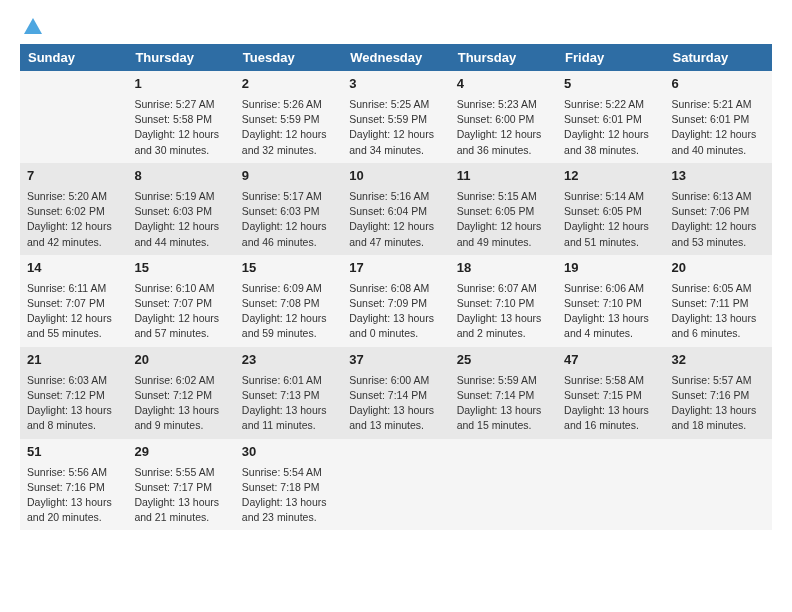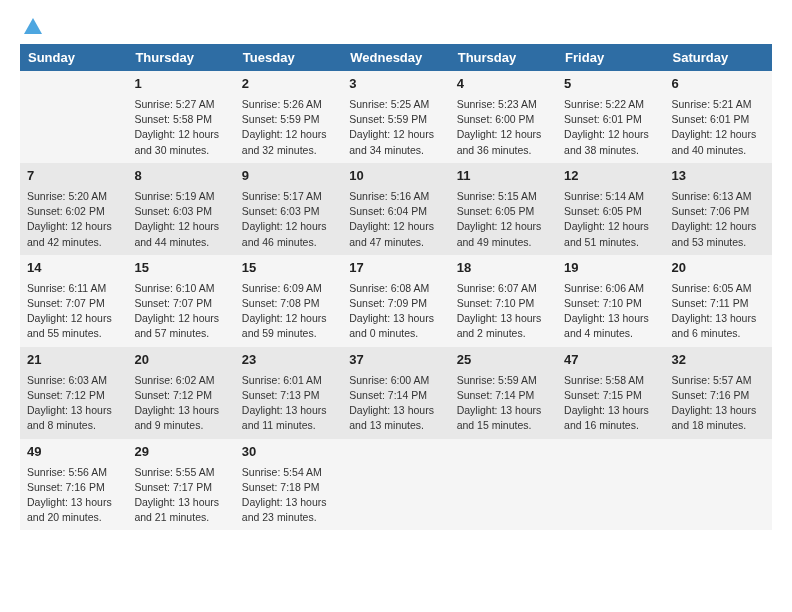--- a/index.html
+++ b/index.html
@@ -227,21 +227,21 @@
           <div class="day-number">47</div>
           <div class="day-info">Sunrise: 5:58 AM<br>Sunset: 7:15 PM<br>Daylight: 13 hours<br>and 16 minutes.</div>
         </td>
         <td>
           <div class="day-number">32</div>
           <div class="day-info">Sunrise: 5:57 AM<br>Sunset: 7:16 PM<br>Daylight: 13 hours<br>and 18 minutes.</div>
         </td>
       </tr>
       <tr>
         <td>
-          <div class="day-number">49</div>
+          <div class="day-number">51</div>
           <div class="day-info">Sunrise: 5:56 AM<br>Sunset: 7:16 PM<br>Daylight: 13 hours<br>and 20 minutes.</div>
         </td>
         <td>
           <div class="day-number">29</div>
           <div class="day-info">Sunrise: 5:55 AM<br>Sunset: 7:17 PM<br>Daylight: 13 hours<br>and 21 minutes.</div>
         </td>
         <td>
           <div class="day-number">30</div>
           <div class="day-info">Sunrise: 5:54 AM<br>Sunset: 7:18 PM<br>Daylight: 13 hours<br>and 23 minutes.</div>
         </td>

